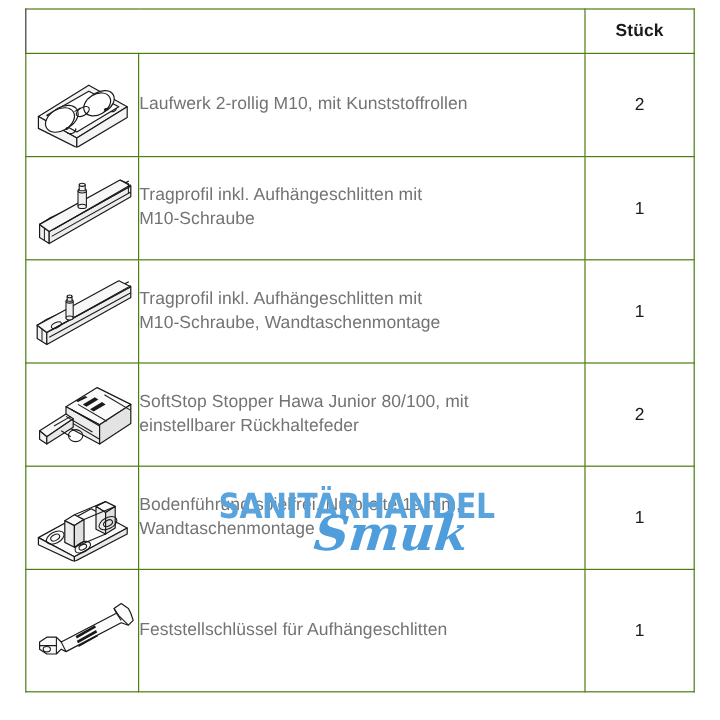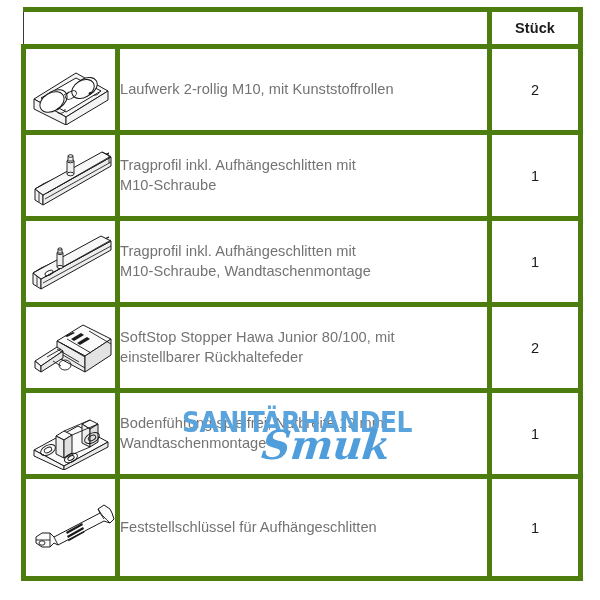--- a/index.html
+++ b/index.html
@@ -19,21 +19,21 @@
   
   #parts-table {
     position: absolute;
     left: 21px;
     top: 7px;
     width: 557px;
     border-collapse: collapse;
     table-layout: fixed;
   }
   #parts-table td, #parts-table th {
-    border: 5px solid #4d7c0f;
+    border: 1px solid #4d7c0f;
     padding: 0;
     vertical-align: middle;
     background: transparent;
   }
 
   
   col.c-img  { width: 94px; }
   col.c-desc { width: 372px; }
   col.c-qty  { width: 91px; }
 

